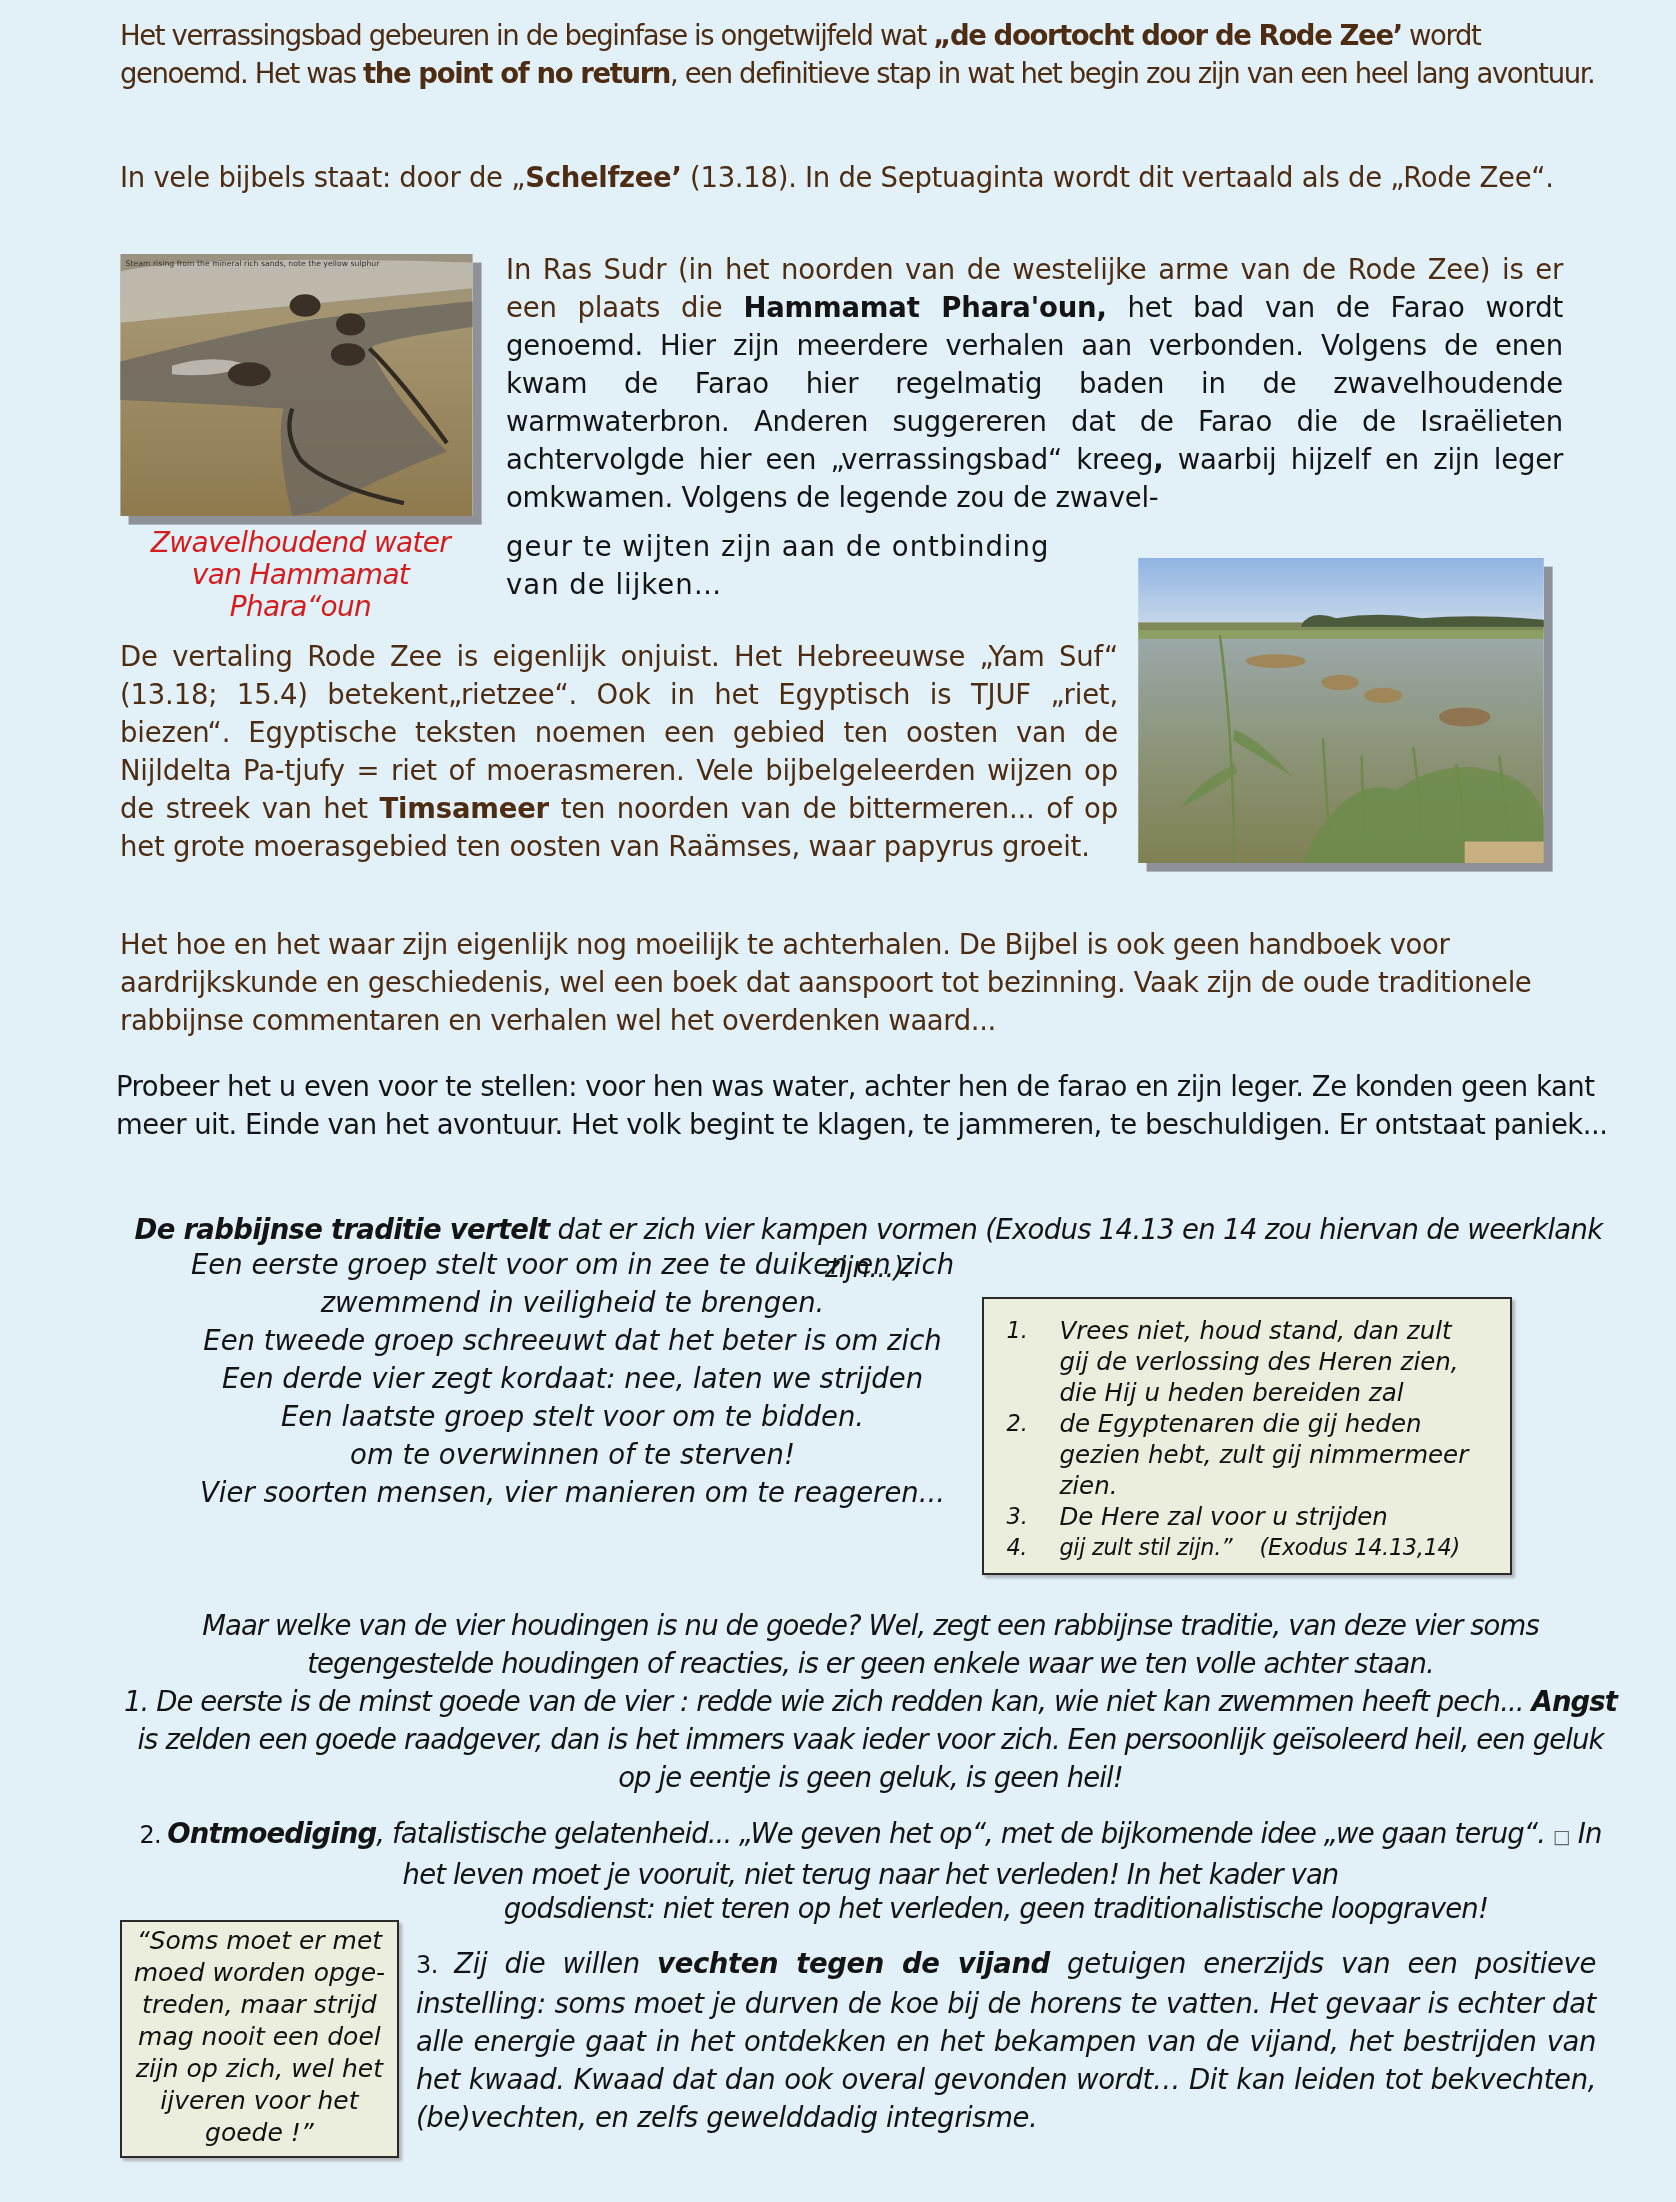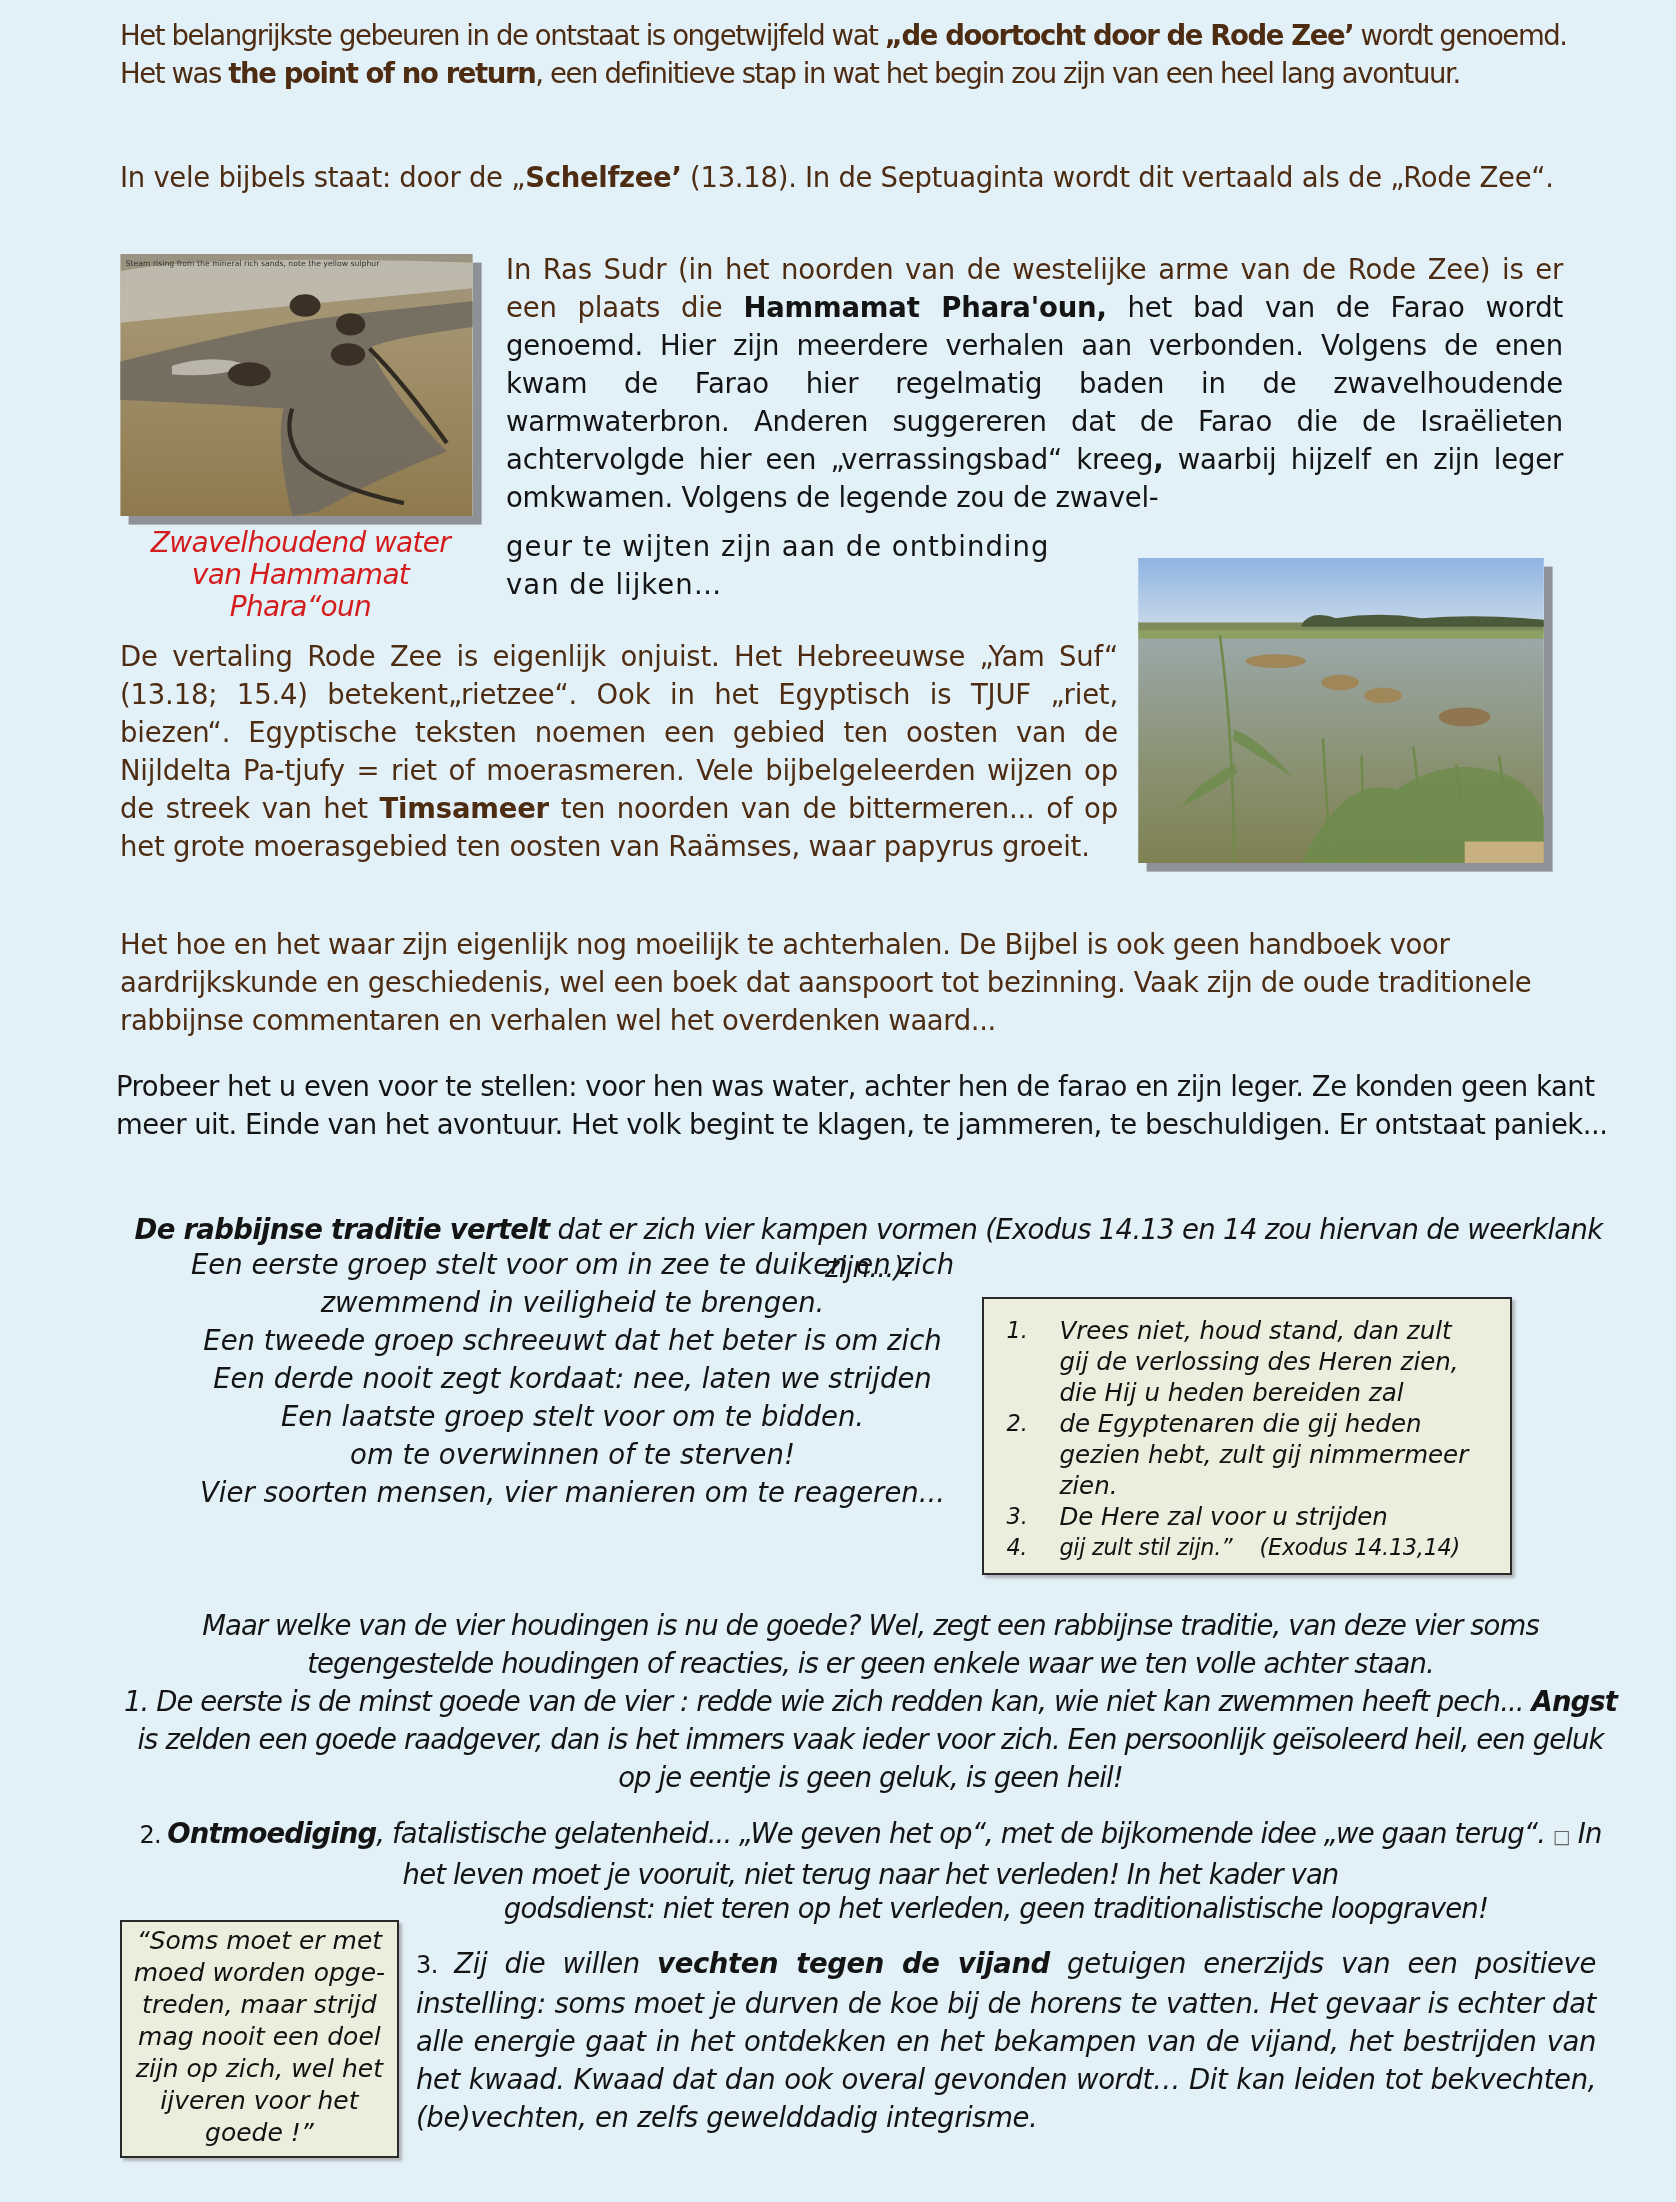--- a/index.html
+++ b/index.html
@@ -17,21 +17,21 @@
   .box{background:#ebeedc;border:2.6px solid #2a2a2a;box-shadow:2.6px 2.6px 2.6px #b0b6b8;}
   .list{margin:0;padding:0;list-style:none;}
   .list li{display:flex;font-style:italic;font-size:24.5px;line-height:31px;}
   .list .num{width:53px;flex:none;font-family:"DejaVu Sans",sans-serif;font-size:22.4px;}
   .quote{font-style:italic;font-size:25px;line-height:32px;text-align:center;}
 </style>
 </head>
 <body>
 
 <p class="abs p brown cond" style="left:120px;top:15.5px;width:1480px;">
-  <span>Het belangrijkste gebeuren in de ontstaat is ongetwijfeld wat </span><b>„de doortocht door de Rode Zee’</b><span> wordt genoemd. Het was </span><b>the point of no return</b><span>,  een definitieve stap in wat het begin zou zijn van een heel lang avontuur.</span>
+  <span>Het verrassingsbad gebeuren in de beginfase is ongetwijfeld wat </span><b>„de doortocht door de Rode Zee’</b><span> wordt genoemd. Het was </span><b>the point of no return</b><span>,  een definitieve stap in wat het begin zou zijn van een heel lang avontuur.</span>
 </p>
 
 <p class="abs p brown" style="left:120px;top:158px;width:1497px;letter-spacing:-0.3px;">
   <span>In vele bijbels staat: door de „</span><b>Schelfzee’</b><span> (13.18). In de Septuaginta wordt dit vertaald als de „Rode Zee“.</span>
 </p>
 
 <div class="abs photo" style="left:120px;top:254px;width:353px;height:262px;">
   <svg width="353" height="262" viewBox="0 0 410 305">
     <defs>
       <linearGradient id="sand" x1="0" y1="0" x2="0" y2="1">
@@ -115,21 +115,21 @@
 
 <p class="abs p black" style="left:116px;top:1067px;width:1497px;letter-spacing:-0.5px;">Probeer het u even voor te stellen: voor hen was water, achter hen de farao en zijn leger. Ze konden geen kant meer uit. Einde van het avontuur. Het volk begint te klagen, te jammeren, te beschuldigen. Er ontstaat paniek...</p>
 
 <p class="abs p black it" style="left:120px;top:1210px;width:1497px;letter-spacing:-0.7px;">
   <b>De rabbijnse traditie vertelt</b><span> dat er zich vier kampen vormen (Exodus 14.13 en 14 zou hiervan de weerklank zijn...):</span>
 </p>
 <div class="abs p black it" style="left:120px;top:1245px;width:869px;margin-left:18px;">
   <div>Een eerste groep stelt voor om in zee te duiken en zich</div>
   <div>zwemmend in veiligheid te brengen.</div>
   <div>Een tweede groep schreeuwt dat het beter is om zich</div>
-  <div>Een derde nooit zegt kordaat: nee, laten we strijden</div>
+  <div>Een derde vier zegt kordaat: nee, laten we strijden</div>
   <div>Een laatste groep stelt voor om te bidden.</div>
   <div>om te overwinnen of te sterven!</div>
   <div>Vier soorten mensen, vier manieren om te reageren...</div>
 </div>
 
 <div class="abs box" style="left:982px;top:1297px;width:475px;height:258px;padding:15.5px 29px 0 22.4px;">
   <ul class="list">
     <li>
         <span class="num">1.</span>
         <span>Vrees niet, houd stand, dan zult gij de verlossing des Heren zien, die Hij u heden bereiden zal</span>

